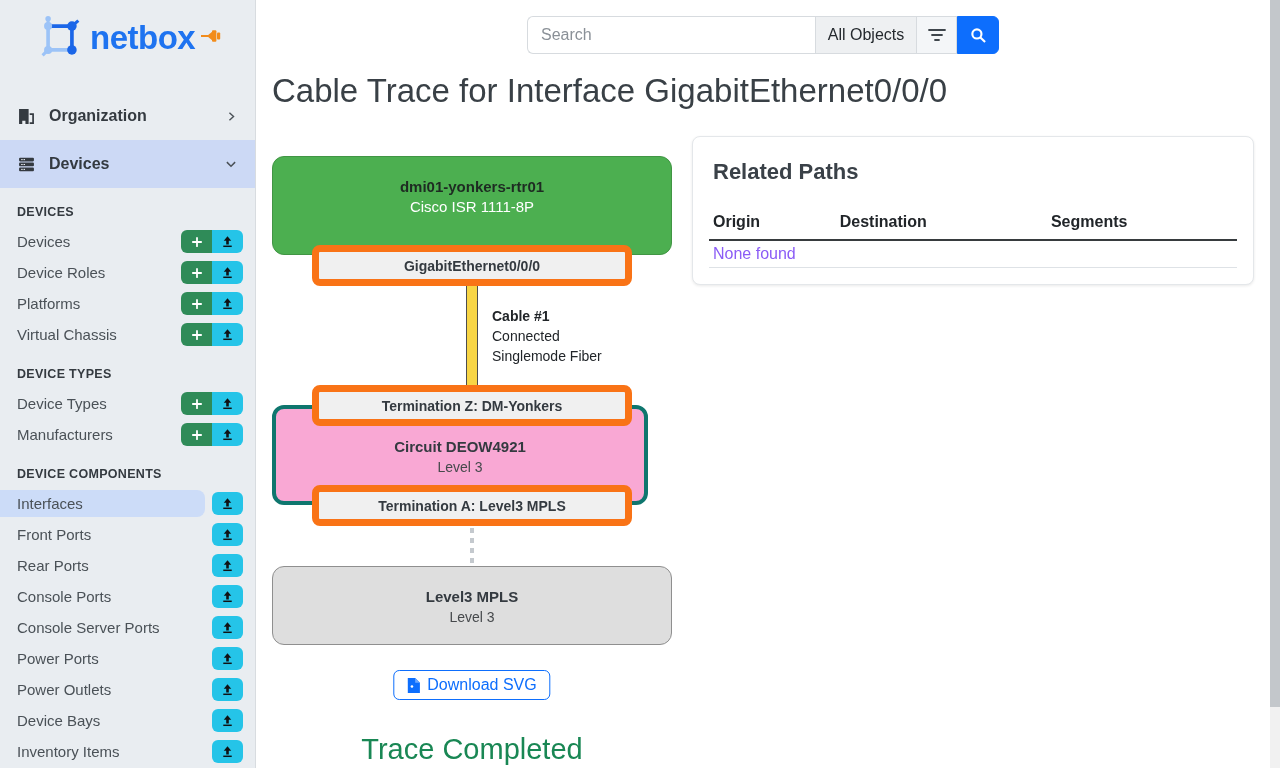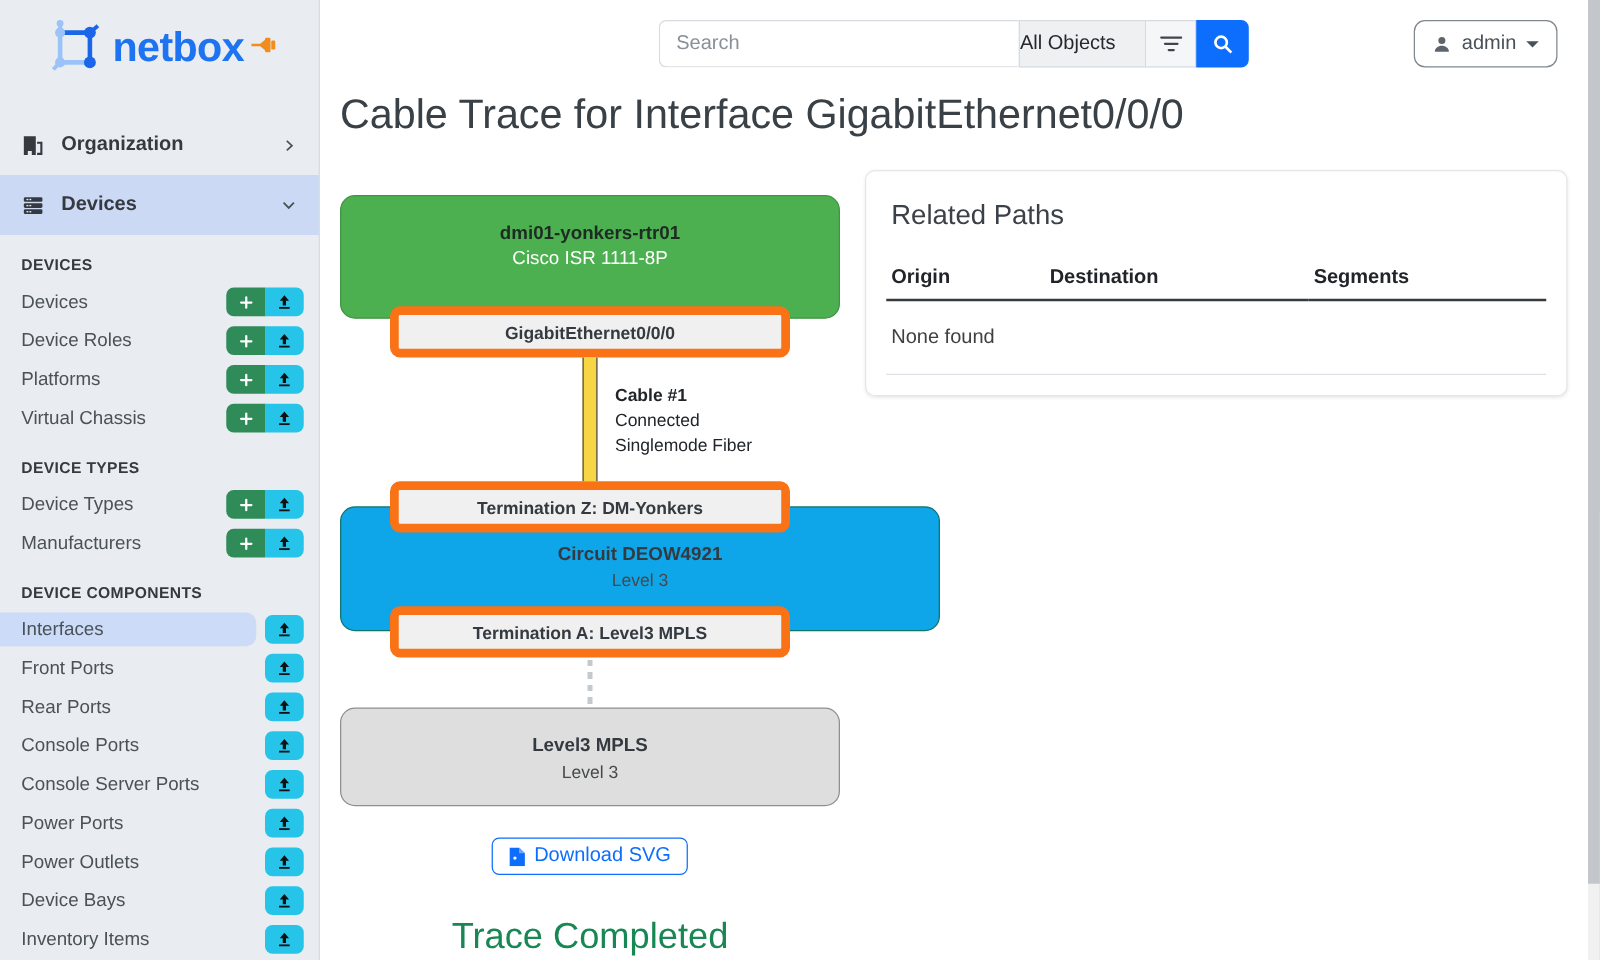--- a/index.html
+++ b/index.html
@@ -23,21 +23,21 @@
   .mini-btn.add { background:#2f8b58; border-radius:6px 0 0 6px; }
   .mini-btn.import { background:#25c4e8; border-radius:0 6px 6px 0; }
   .mini-btn.import.solo { border-radius:6px; }
 
   
   .main { margin-left:256px; width:1014px; height:768px; background:#fff; position:relative; }
   .topbar { display:flex; align-items:center; justify-content:center; padding:16px 0; position:relative; height:70px; }
   .search-group { display:flex; height:38px; }
   .search-input { width:288px; border:1px solid #d7dbdf; border-right:none; border-radius:6px 0 0 6px; padding:0 13px; font-size:16px; color:#212529; outline:none; font-family:"Liberation Sans",sans-serif; }
   .search-input::placeholder { color:#8a9097; }
-  .scope-btn { width:102px; display:flex; align-items:center; background:#eef0f2; border:1px solid #d7dbdf; font-size:16px; color:#24292e; cursor:pointer; }
+  .scope-btn { width:102px; display:flex; align-items:center; justify-content:center; background:#eef0f2; border:1px solid #d7dbdf; font-size:16px; color:#24292e; cursor:pointer; }
   .filter-btn { width:40px; display:flex; align-items:center; justify-content:center; background:#f4f6f8; border:1px solid #d7dbdf; border-left:none; cursor:pointer; }
   .go-btn { width:42px; display:flex; align-items:center; justify-content:center; background:#0d6efd; border:1px solid #0d6efd; border-radius:0 6px 6px 0; cursor:pointer; }
   .user-btn { position:absolute; right:24px; top:16px; height:38px; padding:0 14px; display:flex; align-items:center; gap:8px; border:1px solid #80878d; border-radius:9px; background:#fff; cursor:pointer; }
   .user-name { font-size:16px; color:#495057; }
   .caret-down { width:0; height:0; border-left:5px solid transparent; border-right:5px solid transparent; border-top:5px solid #495057; }
 
   .page-title { font-size:33px; font-weight:400; color:#394046; padding:0 16px; margin:2px 0 26px 0; }
 
   .content-row { display:flex; padding:0 16px; gap:20px; align-items:flex-start; }
 
@@ -46,36 +46,36 @@
   .tbox { position:absolute; text-align:center; }
   .device-node { left:0; top:20px; width:400px; height:99px; background:#4caf50; border:1px solid #419544; border-radius:12px; padding-top:20px; cursor:pointer; }
   .device-name { font-size:15px; font-weight:bold; color:#1e2b22; line-height:20px; }
   .device-sub { font-size:15px; color:#fff; line-height:20px; }
   .term-box { left:40px; width:320px; height:41px; background:#f0f0f0; border:7px solid #f97316; border-radius:8px; display:flex; align-items:center; justify-content:center; font-size:14px; font-weight:bold; color:#343a40; cursor:pointer; }
   .iface-box { top:109px; }
   .cable-line { position:absolute; left:194px; top:150px; width:12px; height:99px; background:#f8d545; border-left:1px solid #4d4d4d; border-right:1px solid #4d4d4d; }
   .cable-label { position:absolute; left:220px; top:170px; text-align:left; font-size:14px; line-height:20px; color:#212529; cursor:pointer; }
   .cable-label b { display:block; }
   .termz-box { top:249px; z-index:2; }
-  .circuit-box { left:0; top:269px; width:480px; height:100px; background:#0ea5e9; border:1px solid #0f766e; border-radius:12px; padding-top:28px; z-index:1; cursor:pointer; }
+  .circuit-box { left:0; top:269px; width:376px; height:100px; background:#f9a8d4; border:4px solid #0f766e; border-radius:12px; padding-top:28px; z-index:1; cursor:pointer; }
   .circuit-name { font-size:15px; font-weight:bold; color:#343a40; line-height:20px; }
   .circuit-sub { font-size:14px; color:#46494c; line-height:20px; }
   .terma-box { top:349px; z-index:2; }
   .dash-line { position:absolute; left:198px; top:392px; width:4px; height:36px; background:repeating-linear-gradient(to bottom,#c4c9ce 0 5px,transparent 5px 10px); }
   .end-box { left:0; top:430px; width:400px; height:79px; background:#dedede; border:1px solid #8f8f8f; border-radius:12px; padding-top:20px; cursor:pointer; }
   .download-btn { position:absolute; left:50%; transform:translateX(-50%); top:534px; display:flex; align-items:center; gap:7px; padding:5px 13px; border:1px solid #0d6efd; border-radius:6px; background:#fff; color:#0d6efd; font-size:16px; cursor:pointer; white-space:nowrap; }
   .trace-status { position:absolute; left:0; top:597px; width:400px; text-align:center; font-size:29px; color:#198754; }
 
   
   .card { flex:1; border:1px solid #e4e7ea; border-radius:8px; box-shadow:0 1px 3px rgba(0,0,0,.09); padding:16px; background:#fff; }
-  .card-title { font-size:22px; font-weight:400; color:#3a4148; margin:6px 0 20px 4px; }
+  .card-title { font-size:22px; font-weight:700; color:#3a4148; margin:6px 0 20px 4px; }
   .rp-table { width:100%; border-collapse:collapse; }
   .rp-table th { text-align:left; font-size:16px; color:#212529; padding:8px 4px; border-bottom:2px solid #373b3e; }
   .rp-table th:nth-child(1){ width:24%; } .rp-table th:nth-child(2){ width:40%; } .rp-table th:nth-child(3){ width:36%; }
-  .rp-table td { font-size:16px; color:#404040; padding:20px 4px; border-bottom:1px solid #dee2e6; }
+  .rp-table td { font-size:16px; color:#8b5cf6; padding:4px 4px; border-bottom:1px solid #dee2e6; }
 
   
   .scrollbar { position:fixed; right:0; top:0; width:10px; height:768px; background:#f1f1f1; z-index:10; }
   .scroll-thumb { position:absolute; top:0; left:0; width:10px; height:92%; background:#c3c7cb; cursor:pointer; }
 
   svg { display:block; }
 </style>
 </head>
 <body>
 
@@ -402,30 +402,20 @@
       </div>
       <div class="go-btn">
         <span>
           <svg width="17" height="17" viewBox="0 0 16 16" fill="none" stroke="#fff" stroke-width="2">
               <circle cx="6.5" cy="6.5" r="4.3"></circle>
               <path d="M9.8 9.8l4.4 4.4"></path>
             </svg>
         </span>
       </div>
     </div>
-    <div class="user-btn">
-      <span>
-        <svg width="15" height="15" viewBox="0 0 16 16" fill="#5d646b">
-            <circle cx="8" cy="4.6" r="3"></circle>
-            <path d="M2 14.3c0-3.1 2.7-5.1 6-5.1s6 2 6 5.1z"></path>
-          </svg>
-      </span>
-      <span class="user-name">admin</span>
-      <span class="caret-down"></span>
-    </div>
   </div>
 
   <h1 class="page-title">Cable Trace for Interface GigabitEthernet0/0/0</h1>
 
   <div class="content-row">
 
     <div class="trace-col">
       <div class="tbox device-node">
         <div class="device-name">dmi01-yonkers-rtr01</div>
         <div class="device-sub">Cisco ISR 1111-8P</div>

